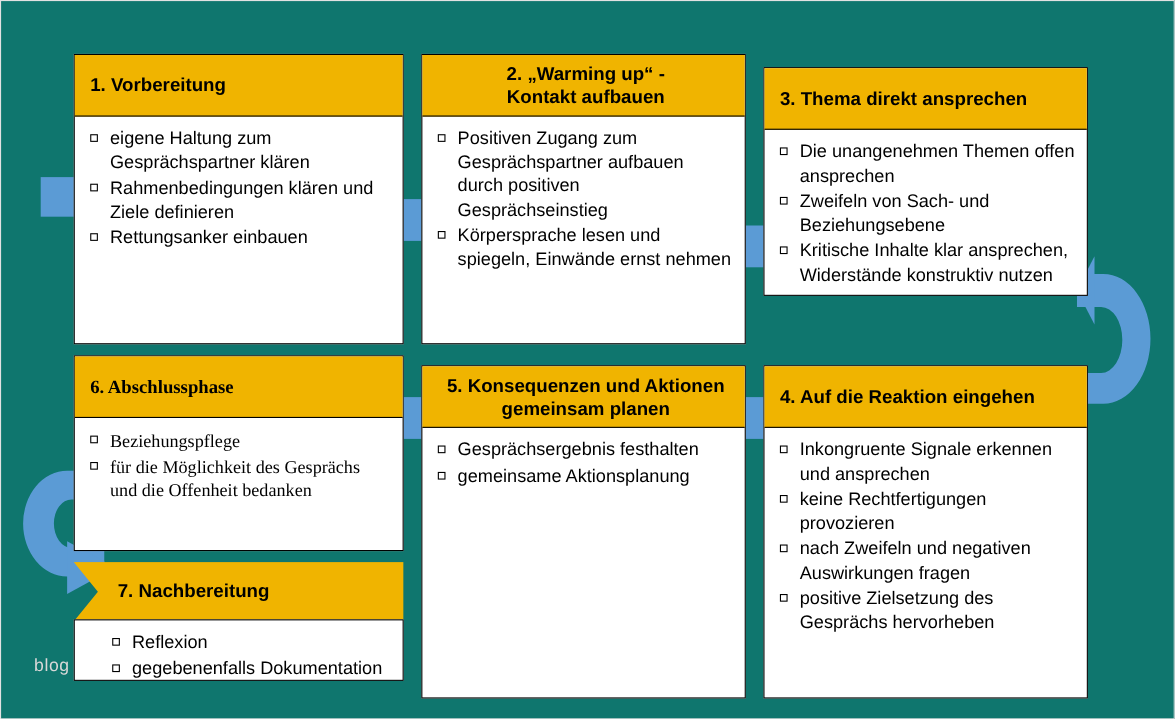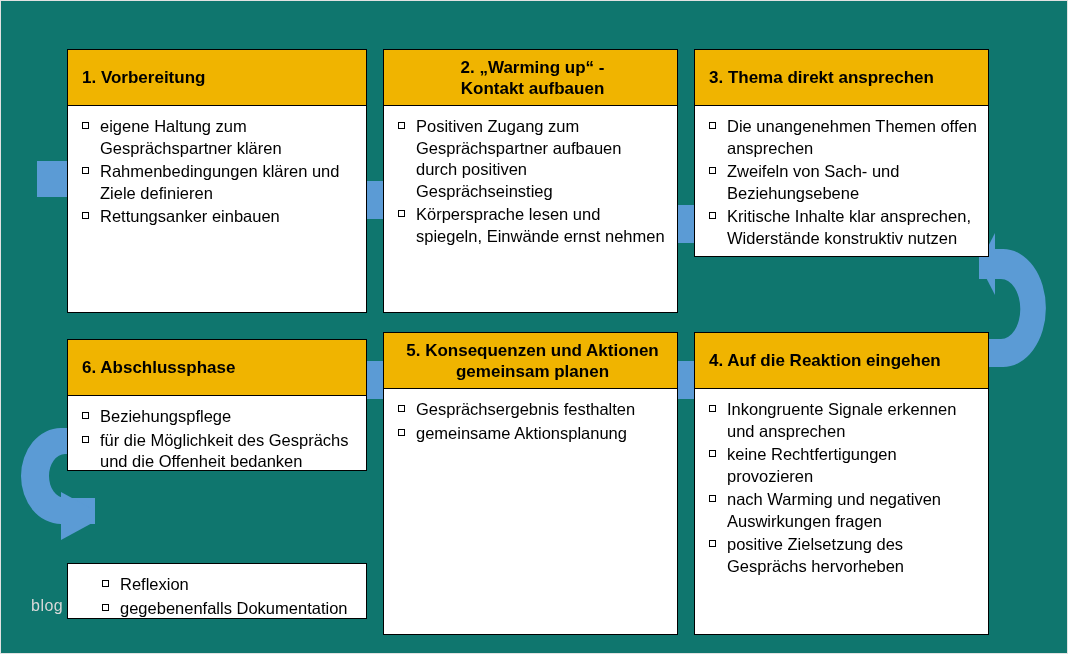--- a/index.html
+++ b/index.html
@@ -74,22 +74,22 @@
     width: 7px;
     height: 7px;
     border: 1.2px solid #000;
     background: transparent;
     box-sizing: border-box;
   }
 
   
   #box1 { left: 66px;  top: 48px;  width: 300px; height: 264px; }
   #box2 { left: 382px; top: 48px;  width: 295px; height: 264px; }
-  #box3 { left: 693px; top: 48px;  width: 295px; height: 208px; }
-  #box6 { left: 66px;  top: 338px; width: 300px; height: 132px; }
+  #box3 { left: 693px; top: 60px;  width: 295px; height: 208px; }
+  #box6 { left: 66px;  top: 322px; width: 300px; height: 178px; font-family: Liberation Serif, serif; }
   #box5 { left: 382px; top: 331px; width: 295px; height: 303px; }
   #box4 { left: 693px; top: 331px; width: 295px; height: 303px; }
   #box7 { left: 66px;  top: 562px; width: 300px; height: 56px; padding-left: 20px; }
 
   #box1 .box-header, #box6 .box-header, #box3 .box-header, #box4 .box-header { height: 56px; }
   #box2 .box-header, #box5 .box-header { height: 56px; }
 
   
   #arrow7 {
     position: absolute;
@@ -233,26 +233,30 @@
       </ul>
     </div>
   </div>
 
   <div class="box" id="box4">
     <div class="box-header">4. Auf die Reaktion eingehen</div>
     <div class="box-body">
       <ul class="items">
         <li><span class="marker"></span><span>Inkongruente Signale erkennen und ansprechen</span></li>
         <li><span class="marker"></span><span>keine Rechtfertigungen provozieren</span></li>
-        <li><span class="marker"></span><span>nach Warming und negativen Auswirkungen fragen</span></li>
+        <li><span class="marker"></span><span>nach Zweifeln und negativen Auswirkungen fragen</span></li>
         <li><span class="marker"></span><span>positive Zielsetzung des Gesprächs hervorheben</span></li>
       </ul>
     </div>
   </div>
 
+  <div id="arrow7">
+    <div class="pennant"></div>
+    <div class="pennant-label">7. Nachbereitung</div>
+  </div>
   <div class="box" id="box7">
     <div class="box-body">
       <ul class="items">
         <li><span class="marker"></span><span>Reflexion</span></li>
         <li><span class="marker"></span><span>gegebenenfalls Dokumentation</span></li>
       </ul>
     </div>
   </div>
 
   <div id="watermark">blog</div>

